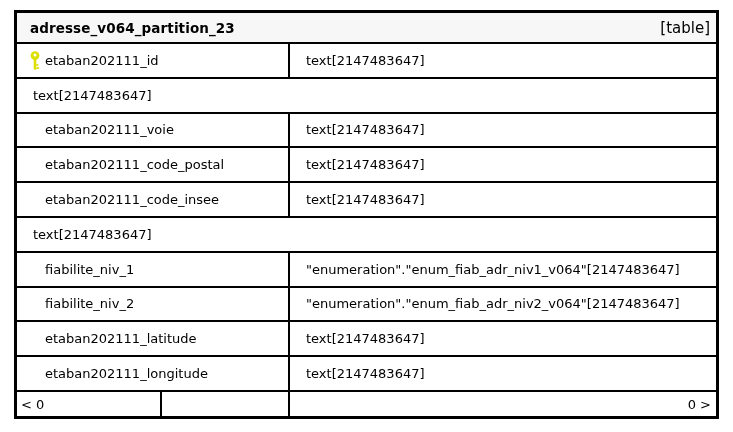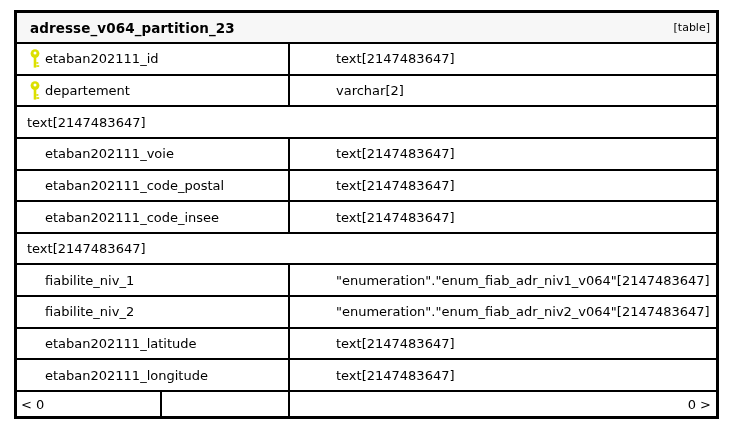--- a/index.html
+++ b/index.html
@@ -36,35 +36,34 @@
     justify-content: space-between;
     padding: 0 6px 0 13px;
   }
   .table-title {
     font-weight: bold;
     font-size: 13.5px;
     letter-spacing: 0.1px;
     white-space: nowrap;
   }
   .table-type-badge {
-    font-size: 11px;
+    font-size: 15px;
     white-space: nowrap;
   }
   .table-body {
     flex: 1 1 auto;
     display: flex;
     flex-direction: column;
     min-height: 0;
   }
   .table-row {
     flex: 1 1 0;
     display: flex;
     border-bottom: 2px solid var(--border-color, #000);
     min-height: 0;
-    gap: 36px;
   }
   .name-cell {
     width: 273px;
     flex: 0 0 273px;
     box-sizing: border-box;
     border-right: 2px solid var(--border-color, #000);
     display: flex;
     align-items: center;
     padding-left: 13px;
     overflow: hidden;
@@ -78,21 +77,21 @@
     align-items: center;
     color: var(--key-color, #dce000);
   }
   .col-name, .col-type {
     white-space: nowrap;
   }
   .type-cell {
     flex: 1 1 auto;
     display: flex;
     align-items: center;
-    padding-left: 10px;
+    padding-left: 16px;
     overflow: hidden;
   }
   .table-footer {
     height: 24px;
     flex: 0 0 24px;
     display: flex;
   }
   .footer-cell {
     box-sizing: border-box;
     display: flex;
@@ -137,37 +136,20 @@
           <rect x="6.3" y="16.2" width="2.9" height="1.7" fill="currentColor"></rect>
         </svg>
       </span>
       <span class="col-name">etaban202111_id</span>
     </div>
     <div class="type-cell">
       <span class="col-type">text[2147483647]</span>
     </div>
   </div>
       <div class="table-row">
-    <div class="name-cell">
-      <span class="key-icon">
-        <svg width="10" height="19" viewBox="0 0 10 19" aria-hidden="true">
-          <circle cx="5" cy="4.6" r="4.4" fill="currentColor"></circle>
-          <circle cx="5" cy="4.1" r="1.5" fill="#ffffff"></circle>
-          <rect x="3.7" y="8.4" width="2.6" height="10.2" fill="currentColor"></rect>
-          <rect x="6.3" y="13.1" width="2.1" height="1.7" fill="currentColor"></rect>
-          <rect x="6.3" y="16.2" width="2.9" height="1.7" fill="currentColor"></rect>
-        </svg>
-      </span>
-      <span class="col-name">departement</span>
-    </div>
-    <div class="type-cell">
-      <span class="col-type">varchar[2]</span>
-    </div>
-  </div>
-      <div class="table-row">
     <div class="type-cell">
       <span class="col-type">text[2147483647]</span>
     </div>
   </div>
       <div class="table-row">
     <div class="name-cell">
       <span class="key-icon" style="visibility: hidden;">
         <svg width="10" height="19" viewBox="0 0 10 19" aria-hidden="true">
           <circle cx="5" cy="4.6" r="4.4" fill="currentColor"></circle>
           <circle cx="5" cy="4.1" r="1.5" fill="#ffffff"></circle>

